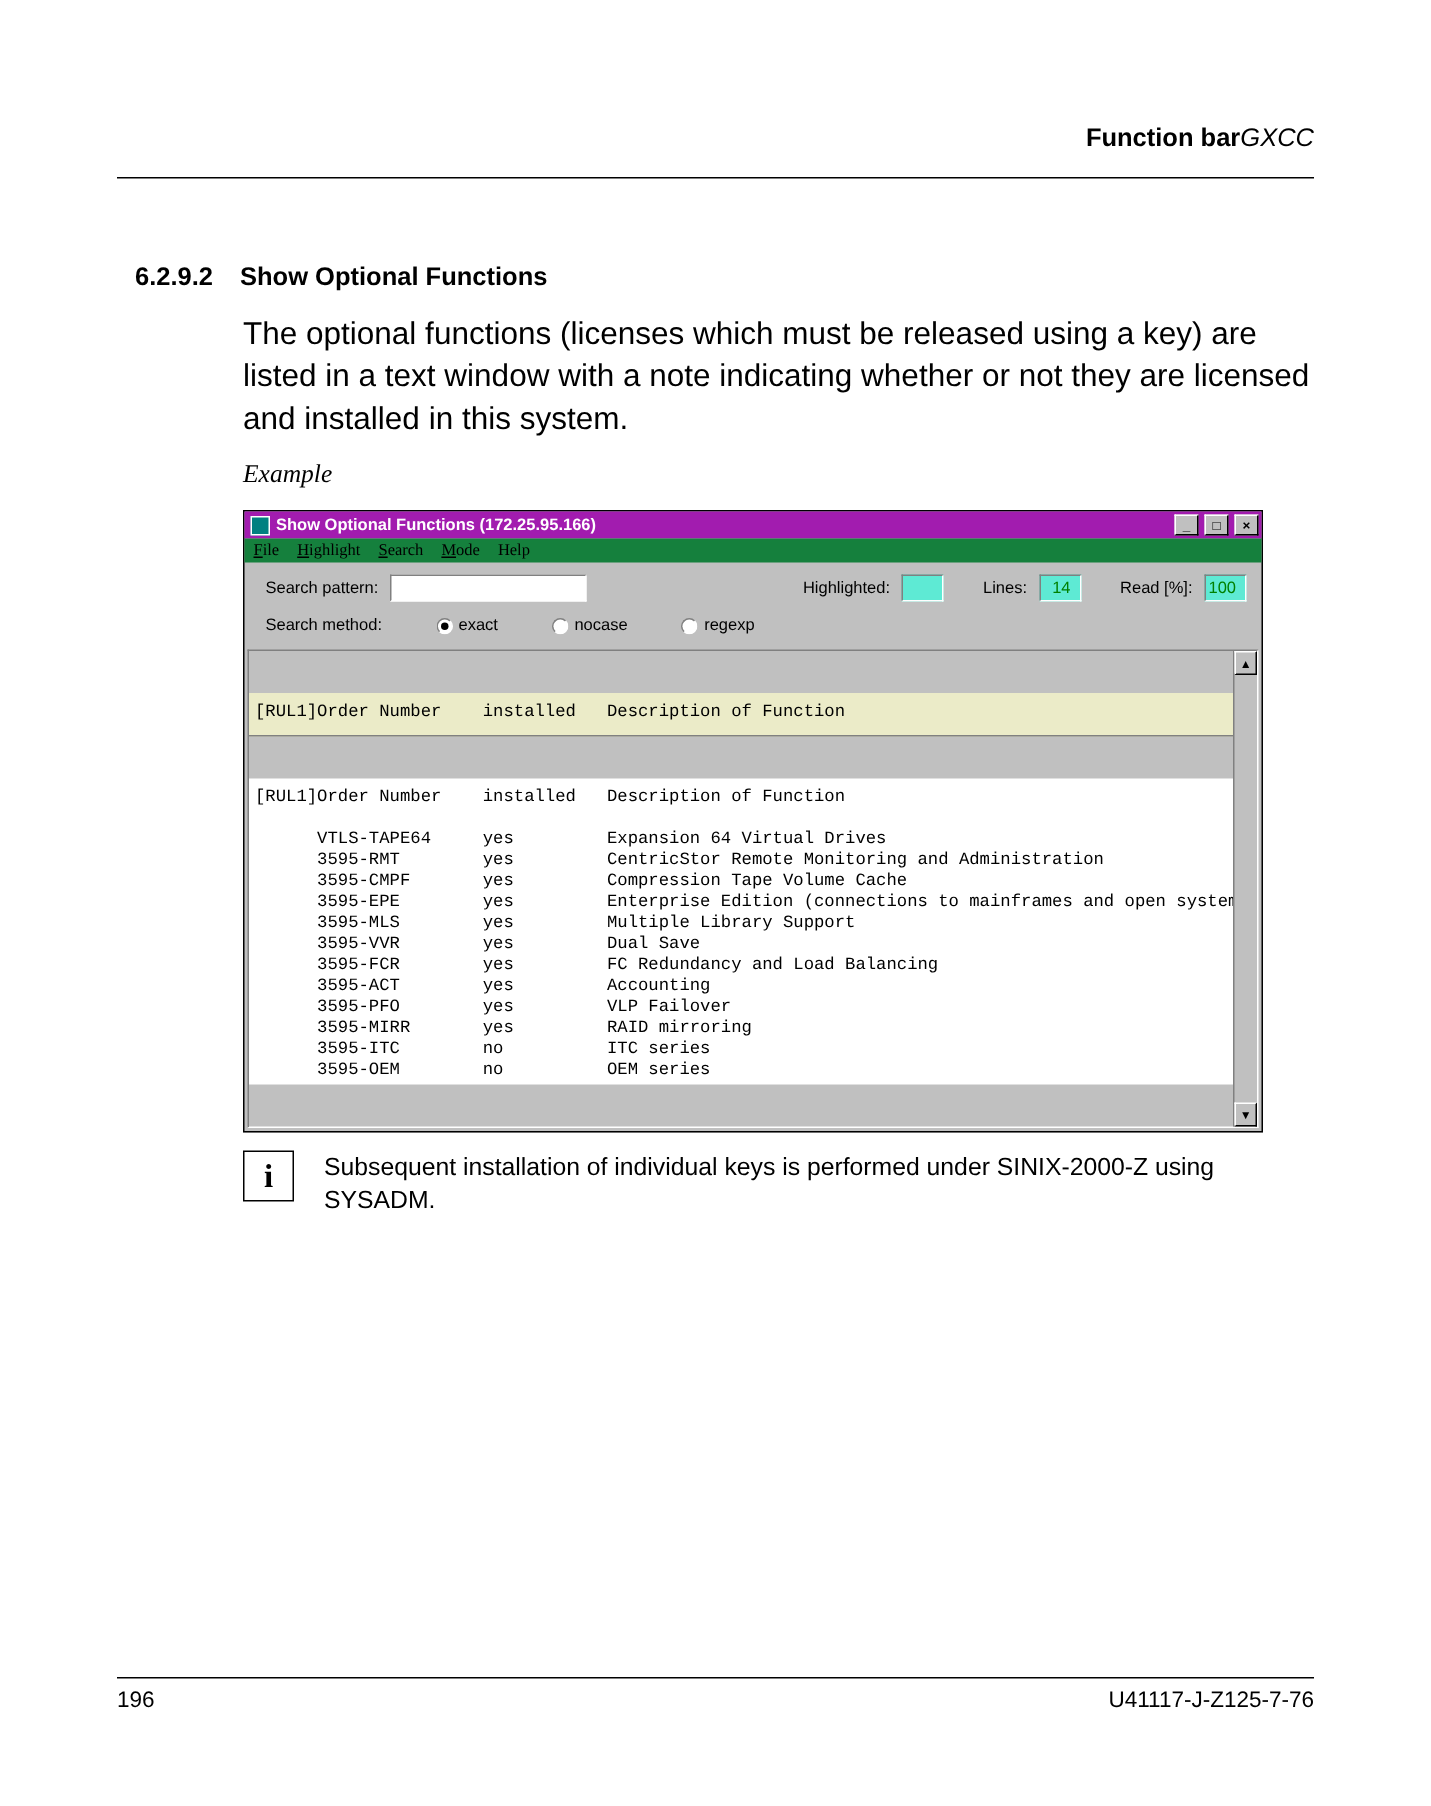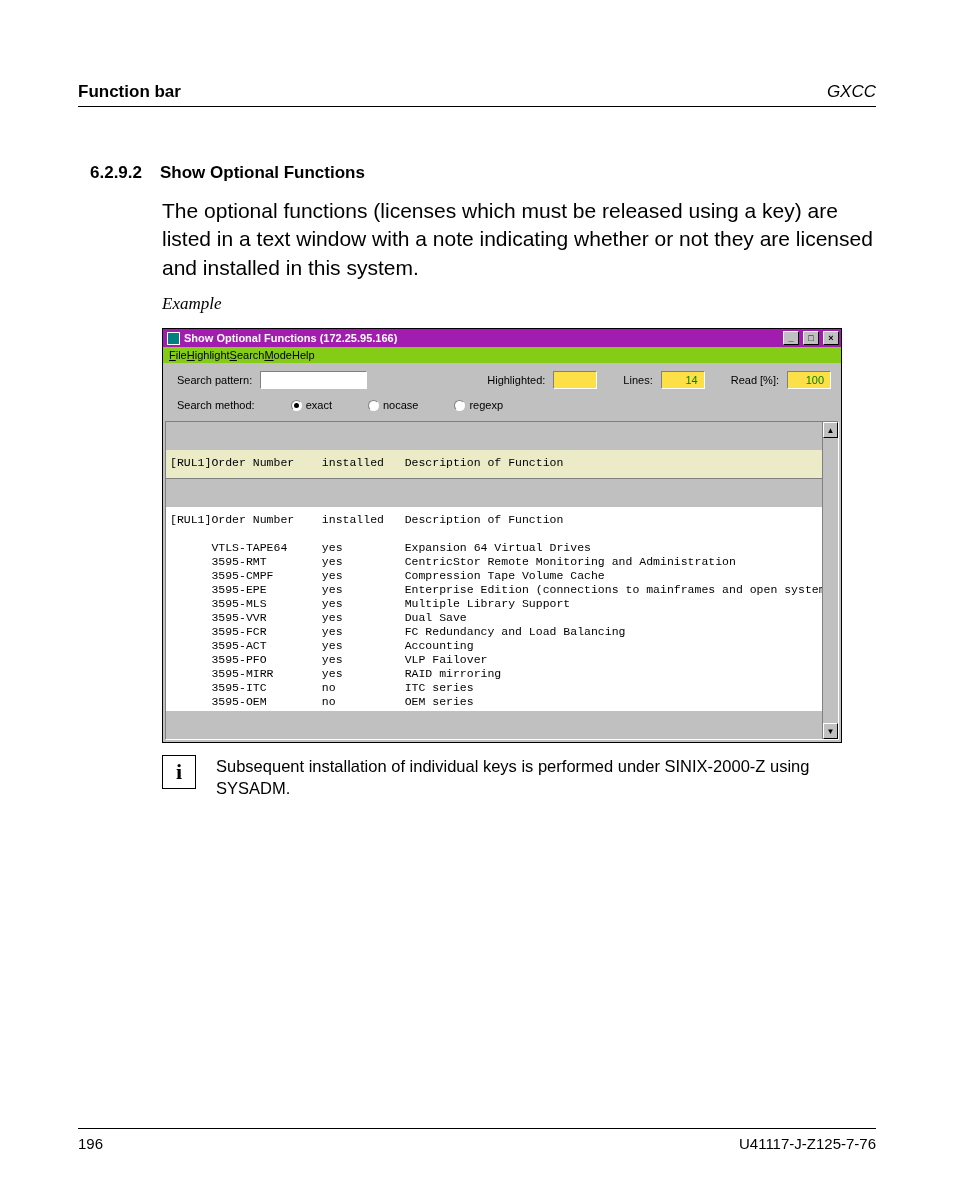--- a/index.html
+++ b/index.html
@@ -6,23 +6,23 @@
   body {
     font-family: Arial, Helvetica, sans-serif;
     background: #fff;
     width: 954px;
     height: 1204px;
     position: relative;
     padding: 82px 78px 40px 78px;
   }
   .header-row {
     display: flex;
-    justify-content: space-between;
+    justify-content: flex-end;
     align-items: baseline;
-    padding-bottom: 4px;
+    padding-bottom: 16px;
     border-bottom: 1.5px solid #000;
   }
   .header-left { font-weight: bold; font-size: 17px; }
   .header-right { font-size: 17px; font-style: italic; }
   .section {
     margin-top: 56px;
     display: flex;
     gap: 18px;
   }
   .sec-num { font-weight: bold; font-size: 17px; width: 64px; text-align: right; }
@@ -75,24 +75,26 @@
     border-left: 1px solid #fff;
     border-right: 1px solid #000;
     border-bottom: 1px solid #000;
     color: #000;
     font-size: 9px;
     display: flex; align-items: center; justify-content: center;
     margin-left: 2px; margin-right: 2px;
     font-weight: bold;
   }
   .menubar {
-    background: #84cc16;
-    display: flex;
+    background: #15803d;
+    display: flex;
+    gap: 12px;
     padding: 2px 6px;
     font-size: 11px;
+    font-family: Liberation Serif, serif;
   }
   .menubar span { cursor: default; }
   .menubar u { text-decoration: underline; }
 
   .search-row1 {
     display: flex;
     align-items: center;
     padding: 8px 10px 4px 14px;
     gap: 8px;
     font-size: 11px;
@@ -102,22 +104,22 @@
     flex: 1;
     height: 18px;
     background: #fff;
     border-top: 1px solid #808080;
     border-left: 1px solid #808080;
     border-right: 1px solid #fff;
     border-bottom: 1px solid #fff;
     max-width: 195px;
   }
   .num-box {
-    width: 44px; height: 18px;
-    background: #fde047;
+    width: 28px; height: 18px;
+    background: #5eead4;
     border-top: 1px solid #808080;
     border-left: 1px solid #808080;
     border-right: 1px solid #fff;
     border-bottom: 1px solid #fff;
     color: #008000;
     text-align: right;
     padding-right: 6px;
     font-size: 11px;
     line-height: 16px;
   }
@@ -196,21 +198,21 @@
     font-family: "Times New Roman", serif;
     font-weight: bold;
     font-size: 22px;
     flex-shrink: 0;
   }
   .note-text { font-size: 16.5px; line-height: 1.35; }
 
   
   .footer {
     position: absolute;
-    left: 78px; right: 78px; bottom: 52px;
+    left: 78px; right: 78px; bottom: 62px;
     border-top: 1px solid #000;
     padding-top: 6px;
     display: flex; justify-content: space-between;
     font-size: 15px;
   }
 </style>
 </head>
 <body>
 
 <div class="header-row">

